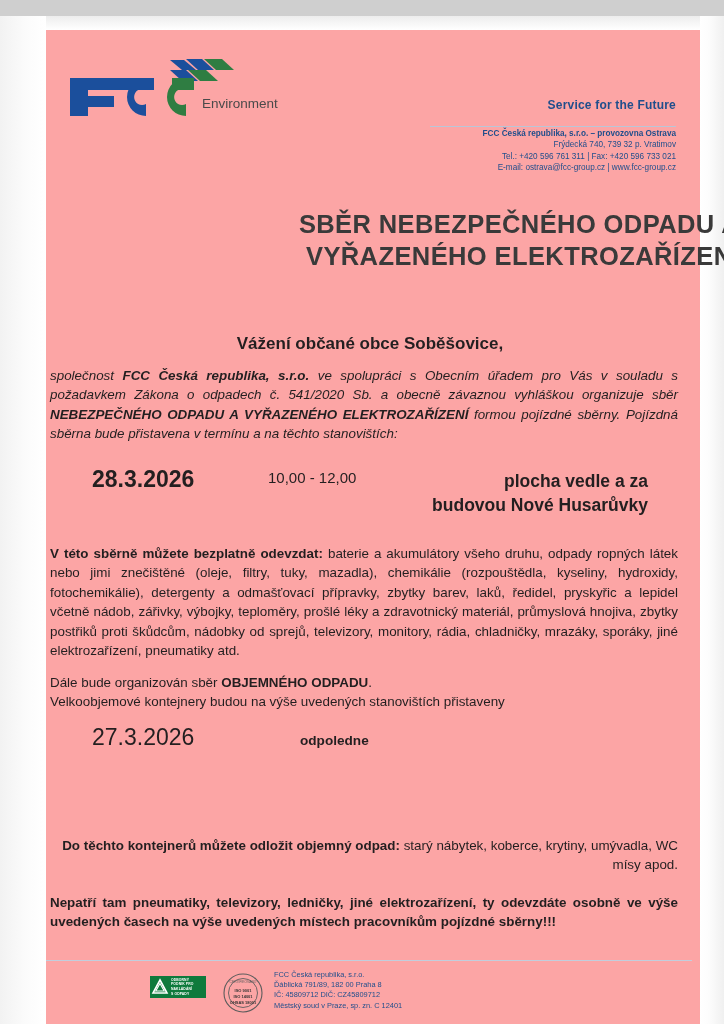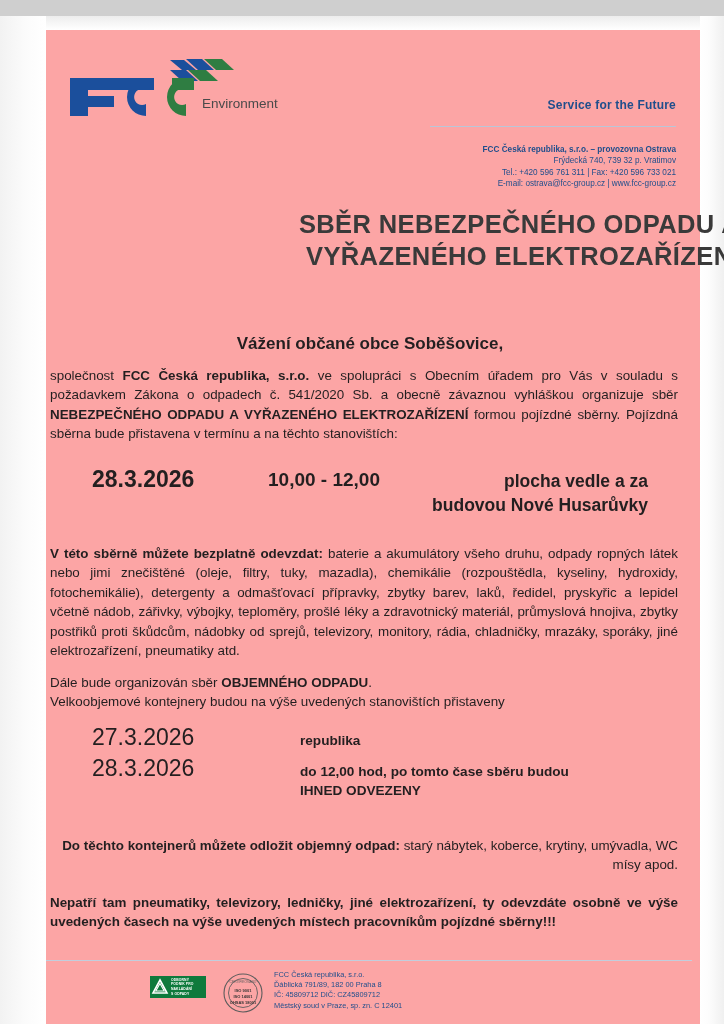--- a/index.html
+++ b/index.html
@@ -43,21 +43,21 @@
   .service-line {
     position: absolute; right: 48px; top: 82px;
     font-size: 12px; font-weight: bold; color: #1f4e8c;
     letter-spacing: .2px;
   }
   .hdr-rule {
     position: absolute; left: 430px; top: 110px; width: 246px; height: 1px;
     background: #b9c6d8;
   }
   .contact {
-    position: absolute; right: 48px; top: 128px;
+    position: absolute; right: 48px; top: 112px;
     text-align: right; color: #1f4e8c;
     font-size: 8.2px; line-height: 11.4px;
   }
   .contact .b { font-weight: bold; }
 
   
   .title {
     position: absolute; left: 0; top: 192px; width: 724px;
     text-align: right;
     font-size: 25.5px; font-weight: bold; color: #3a3a3a;
@@ -70,39 +70,39 @@
     text-align: center;
     font-size: 17px; font-weight: bold; color: #231f20;
   }
 
   
   .body-col {
     position: absolute; left: 50px; width: 628px;
     font-size: 13.4px; line-height: 19.4px;
     text-align: justify; color: #231f20;
   }
-  .intro { top: 350px; }
+  .intro { top: 350px; font-style: italic; }
   .accept { top: 528px; }
   .bulky-lead { top: 657px; text-align: left; line-height: 19.4px; }
   .containers { top: 820px; text-align: right; }
   .warning { top: 877px; font-weight: bold; }
   b, strong { font-weight: bold; }
 
   
   .date-main {
     position: absolute; left: 92px; top: 450px; width: 600px;
   }
   .date-main .d {
     display: inline-block; vertical-align: top;
     font-size: 23px; font-weight: bold; color: #231f20;
     width: 176px;
   }
   .date-main .t {
     display: inline-block; vertical-align: top;
-    font-size: 19px; font-weight: bold; width: 148px;
+    font-size: 15px; font-weight: normal; width: 148px;
     padding-top: 3px;
   }
   .date-main .p {
     display: inline-block; vertical-align: top;
     font-size: 17.5px; font-weight: bold; text-align: right;
     width: 232px; padding-top: 3px; line-height: 24px;
   }
 
   .date-bulk {
     position: absolute; left: 92px; top: 708px; width: 600px;
@@ -206,25 +206,21 @@
   <div class="body-col accept">
     <b>V této sběrně můžete bezplatně odevzdat:</b><span> baterie a akumulátory všeho druhu, odpady ropných látek nebo jimi znečištěné (oleje, filtry, tuky, mazadla), chemikálie (rozpouštědla, kyseliny, hydroxidy, fotochemikálie), detergenty a odmašťovací přípravky, zbytky barev, laků, ředidel, pryskyřic a lepidel včetně nádob, zářivky, výbojky, teploměry, prošlé léky a zdravotnický materiál, průmyslová hnojiva, zbytky postřiků proti škůdcům, nádobky od sprejů, televizory, monitory, rádia, chladničky, mrazáky, sporáky, jiné elektrozařízení, pneumatiky atd.</span>
   </div>
 
   <div class="body-col bulky-lead">
     <span>Dále bude organizován sběr </span><b>OBJEMNÉHO ODPADU</b><span>.</span><br><span>Velkoobjemové kontejnery budou na výše uvedených stanovištích přistaveny</span>
   </div>
 
   <div class="date-bulk">
     <div class="row">
-      <span class="d">27.3.2026</span><span class="t">republika</span>
-    </div>
-    <div class="row">
-      <span class="d">28.3.2026</span><span class="t" style="white-space:pre-line;">do 12,00 hod, po tomto čase sběru budou
-IHNED ODVEZENY</span>
+      <span class="d">27.3.2026</span><span class="t">odpoledne</span>
     </div>
   </div>
 
   <div class="body-col containers">
     <b>Do těchto kontejnerů můžete odložit objemný odpad:</b><span> starý nábytek, koberce, krytiny, umývadla, WC mísy apod.</span>
   </div>
 
   <div class="body-col warning">Nepatří tam pneumatiky, televizory, ledničky, jiné elektrozařízení, ty odevzdáte osobně ve výše uvedených časech na výše uvedených místech pracovníkům pojízdné sběrny!!!</div>
 
   <div class="ftr-rule"></div>

